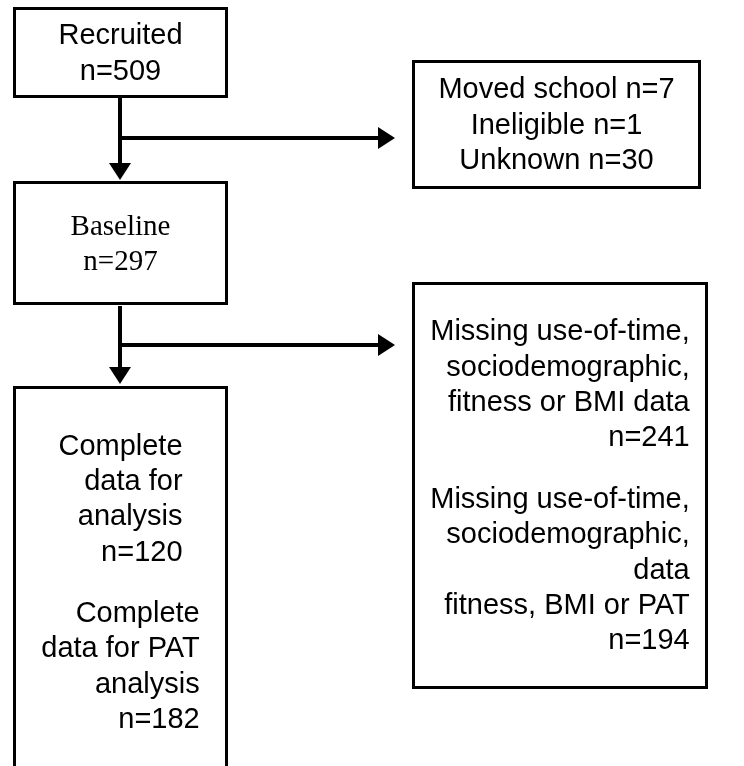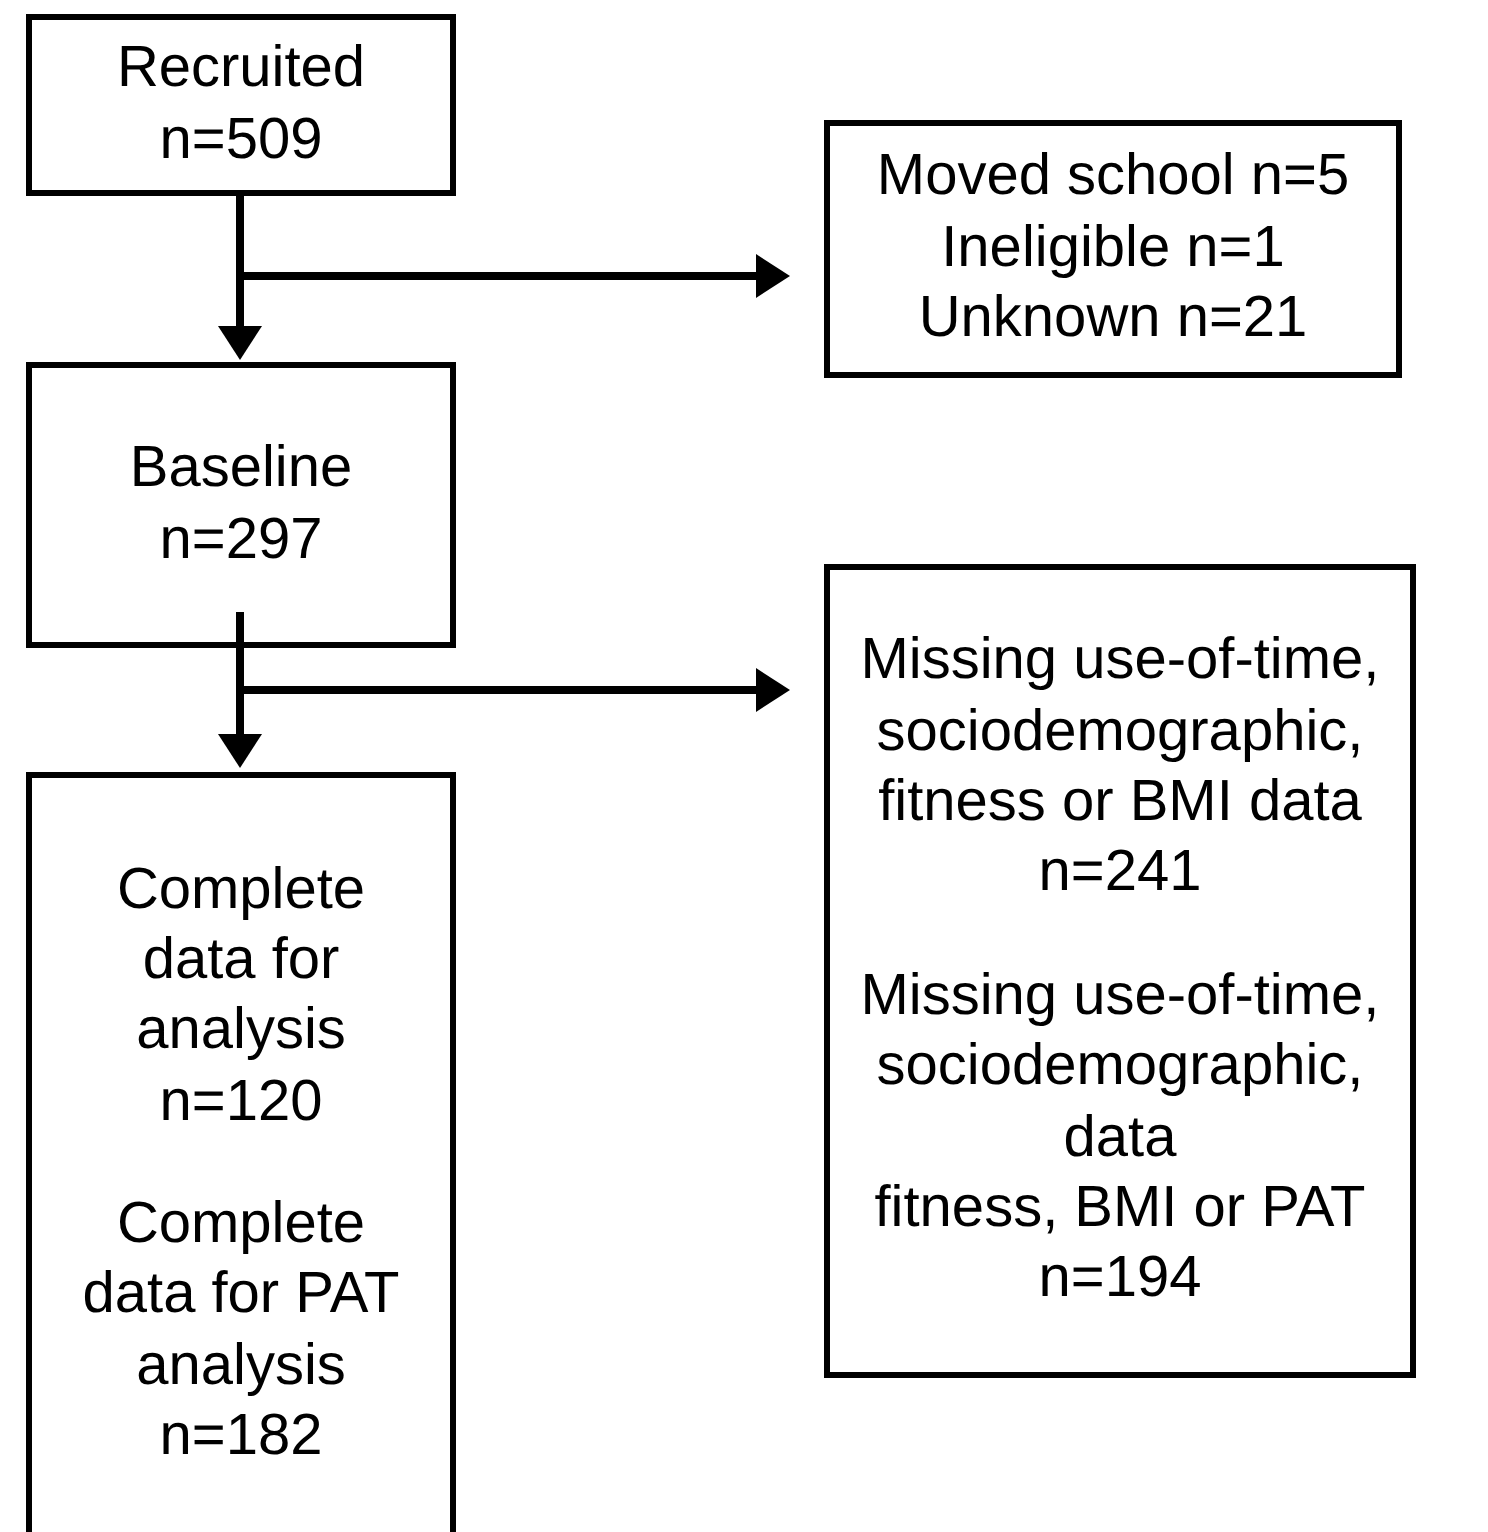--- a/index.html
+++ b/index.html
@@ -28,29 +28,30 @@
     justify-content: center;
     text-align: center;
     line-height: 1.22;
   }
   .node .line {
     display: block;
     white-space: nowrap;
   }
   .node .para {
     display: block;
+    text-align: right;
   }
   .gap {
     display: block;
     height: 26px;
   }
 
   
   #node-recruited      { left: 13px;  top: 7px;   width: 215px; height: 91px;  font-size: 29px; }
-  #node-baseline       { left: 13px;  top: 181px; width: 215px; height: 143px; font-size: 29px; }
+  #node-baseline       { left: 13px;  top: 181px; width: 215px; height: 124px; font-size: 29px; font-family: Liberation Serif, serif; }
   #node-complete       { left: 13px;  top: 386px; width: 215px; height: 392px; font-size: 29px; }
   #node-excluded       { left: 412px; top: 60px;  width: 289px; height: 129px; font-size: 29px; }
   #node-missing        { left: 412px; top: 282px; width: 296px; height: 407px; font-size: 29px; }
 
   
   .conn { position: absolute; background: #000000; }
   .v-line { width: 4px; }
   .h-line { height: 4px; }
 
   .arrow-down {
@@ -89,23 +90,23 @@
     <span class="line">Recruited</span>
     <span class="line">n=509</span>
   </div>
 
   <div class="conn v-line" id="c1-vert"></div>
   <div class="arrow-down" id="c1-head"></div>
   <div class="conn h-line" id="c1-horiz"></div>
   <div class="arrow-right" id="c1-rhead"></div>
 
   <div class="node" id="node-excluded">
-    <span class="line">Moved school n=5</span>
+    <span class="line">Moved school n=7</span>
     <span class="line">Ineligible n=1</span>
-    <span class="line">Unknown n=21</span>
+    <span class="line">Unknown n=30</span>
   </div>
 
   <div class="node" id="node-baseline">
     <span class="line">Baseline</span>
     <span class="line">n=297</span>
   </div>
 
   <div class="conn v-line" id="c2-vert"></div>
   <div class="arrow-down" id="c2-head"></div>
   <div class="conn h-line" id="c2-horiz"></div>

